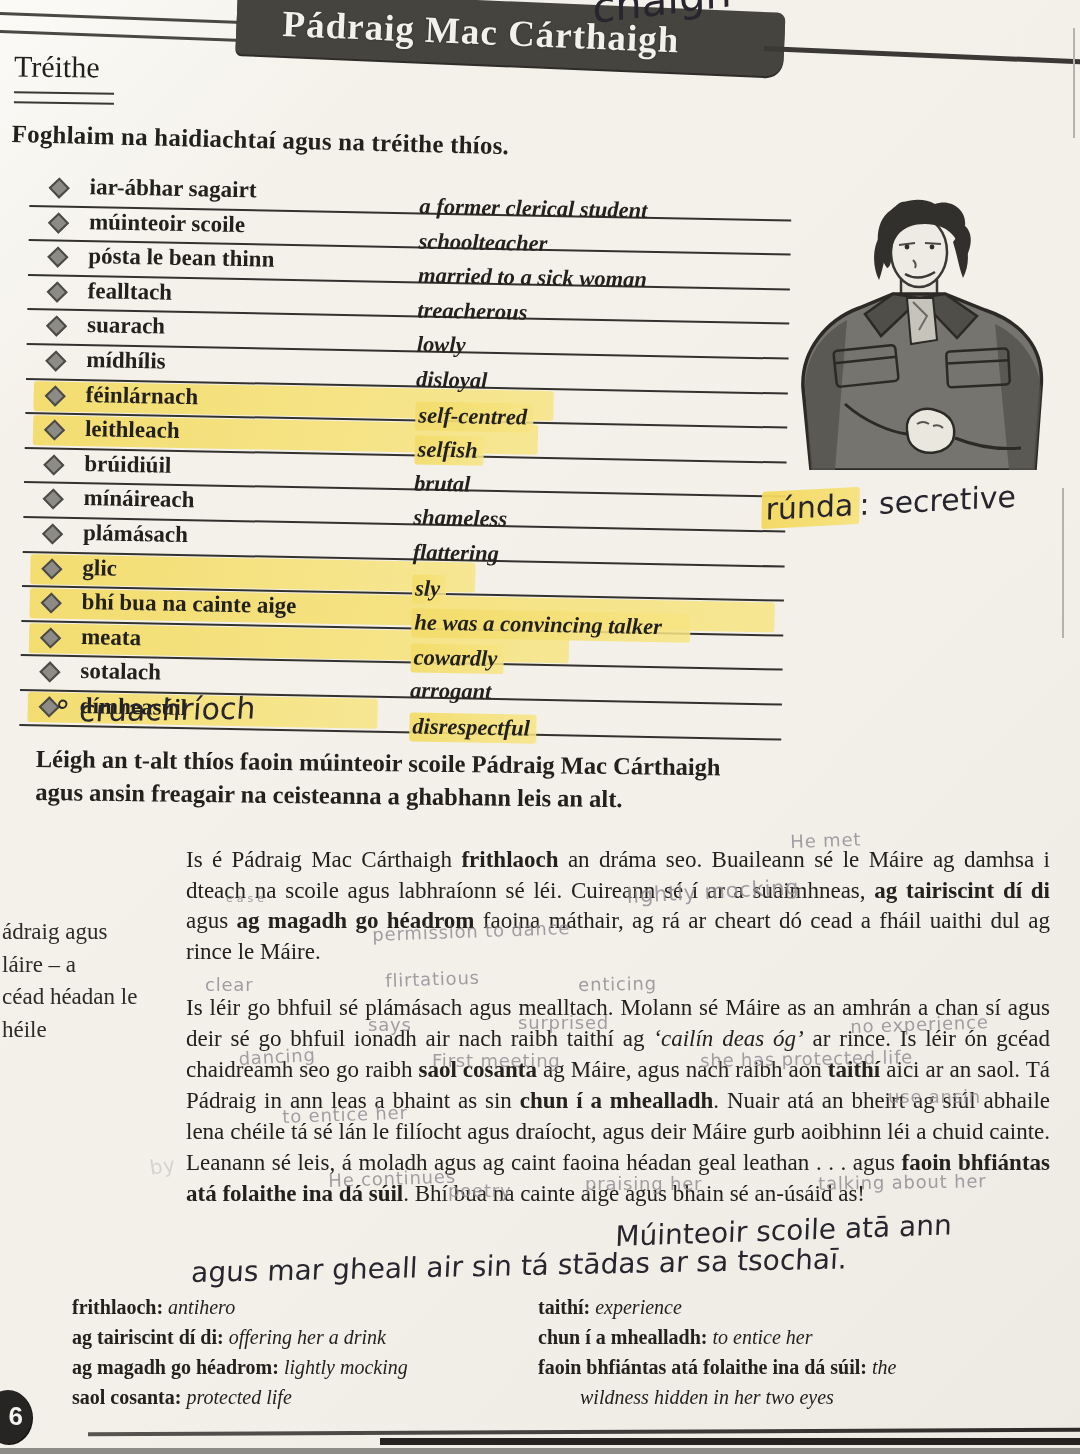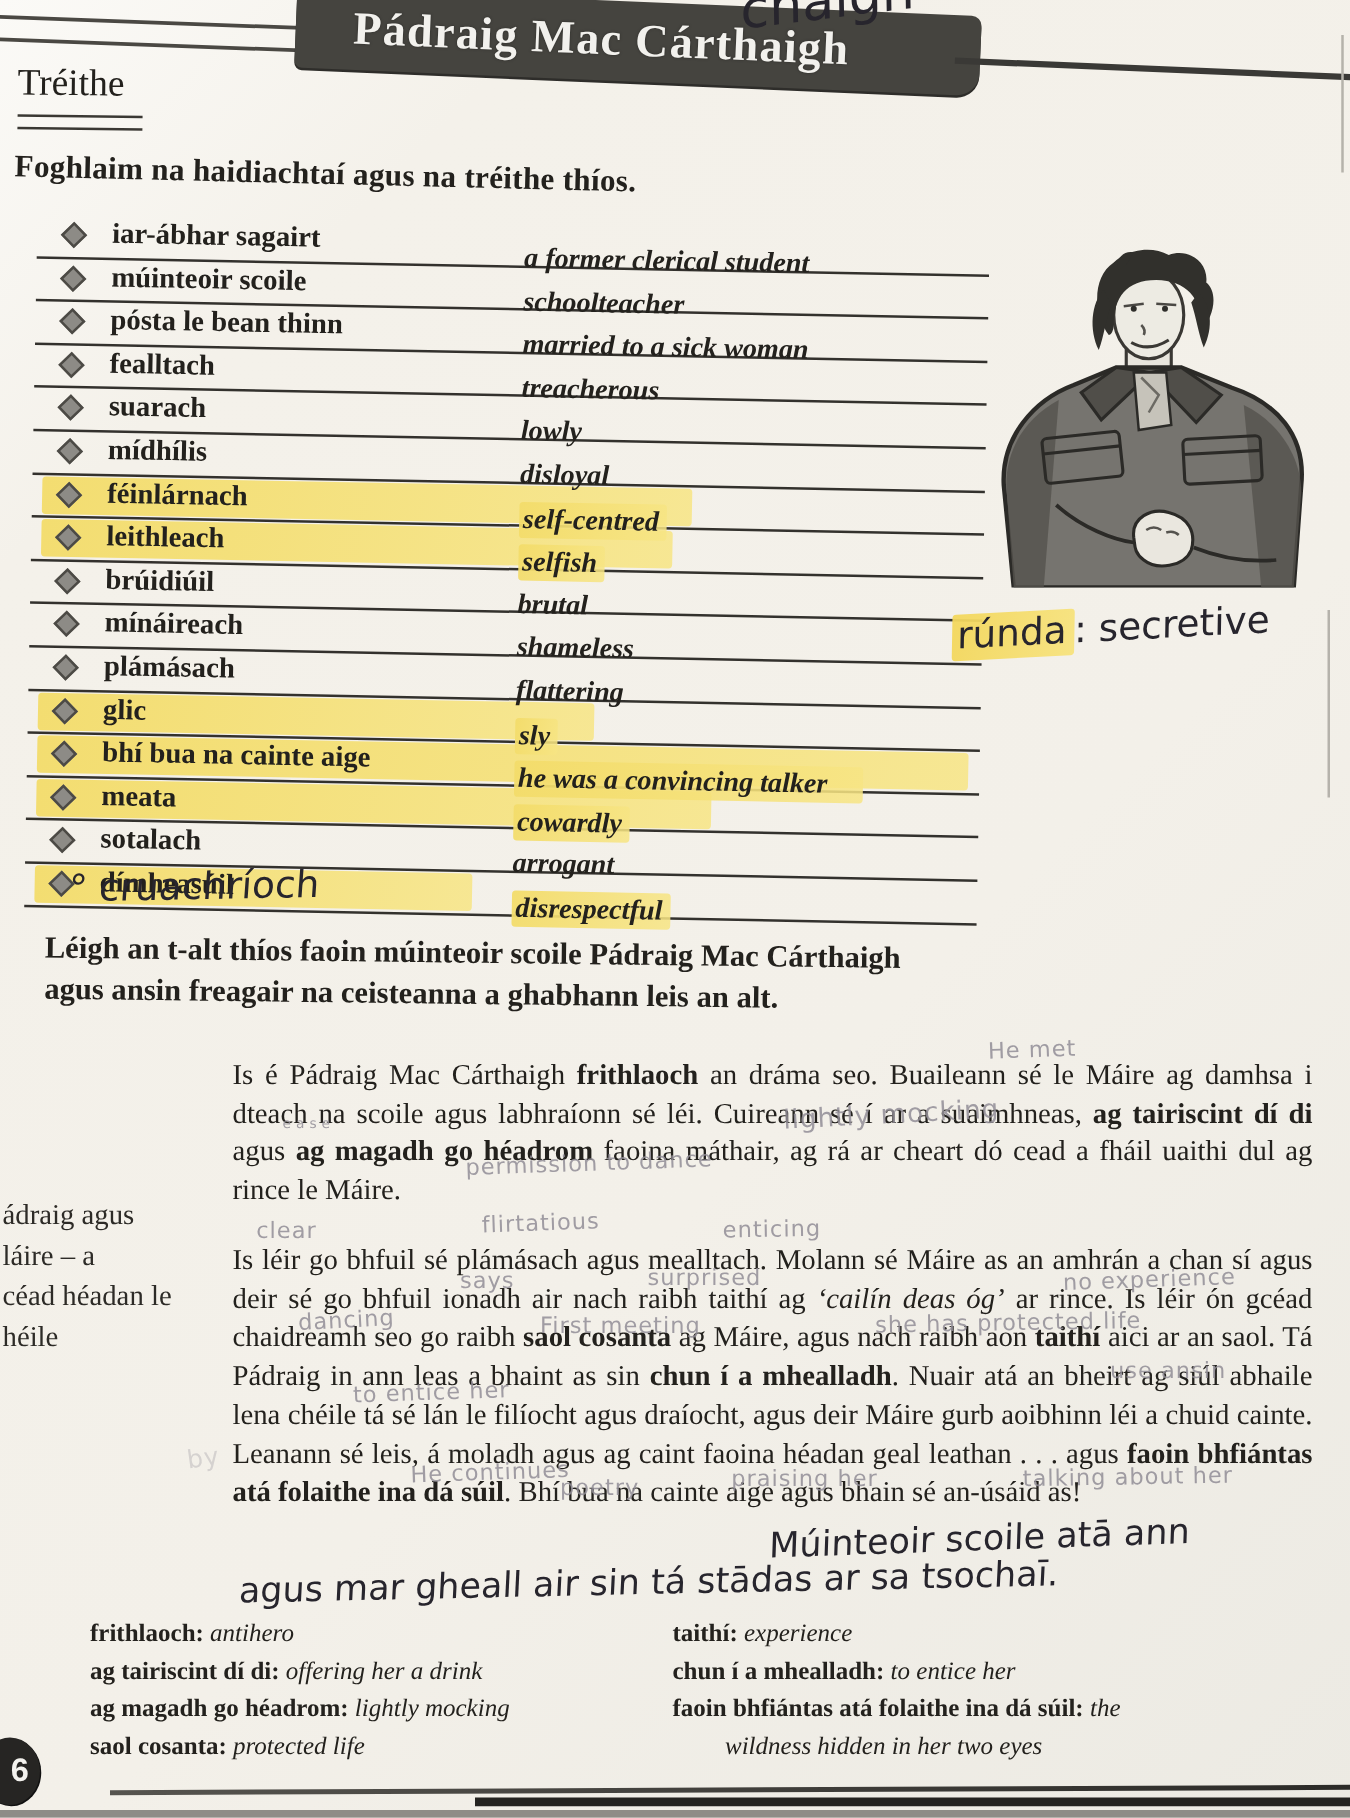--- a/index.html
+++ b/index.html
@@ -35,21 +35,21 @@
   .illo{position:absolute;left:795px;top:198px;width:258px;height:272px;}
   
   .ink{position:absolute;font-family:"DejaVu Sans",sans-serif;color:#27252d;white-space:nowrap;
        transform-origin:left top;}
   .pencil{position:absolute;font-family:"DejaVu Sans",sans-serif;color:#928e97;font-size:18px;
        letter-spacing:.8px;opacity:.85;white-space:nowrap;transform-origin:left top;}
   .hl-ink{background:linear-gradient(100deg,rgba(243,215,92,.95),rgba(247,226,120,.9));padding:0 6px 2px 4px;border-radius:3px;}
   
   .intro{position:absolute;left:36px;top:742px;font-size:24.5px;font-weight:bold;line-height:33px;
        transform:rotate(.7deg);transform-origin:left top;}
-  .margin-note{position:absolute;left:2px;top:916px;font-size:23px;line-height:32.5px;color:#2d2b27;margin-top:40px;}
+  .margin-note{position:absolute;left:2px;top:916px;font-size:23px;line-height:32.5px;color:#2d2b27;}
   .para{position:absolute;left:186px;width:864px;font-size:23px;text-align:justify;color:#23211d;}
   .p1{top:845px;line-height:30.5px;}
   .p2{top:992px;line-height:31px;}
   .b{font-weight:bold;}
   .i{font-style:italic;}
   
   .fnotes{position:absolute;top:1292px;font-size:20px;line-height:30px;}
   .fn-left{left:72px;}
   .fn-right{left:538px;}
   .fn-term{font-weight:bold;}

